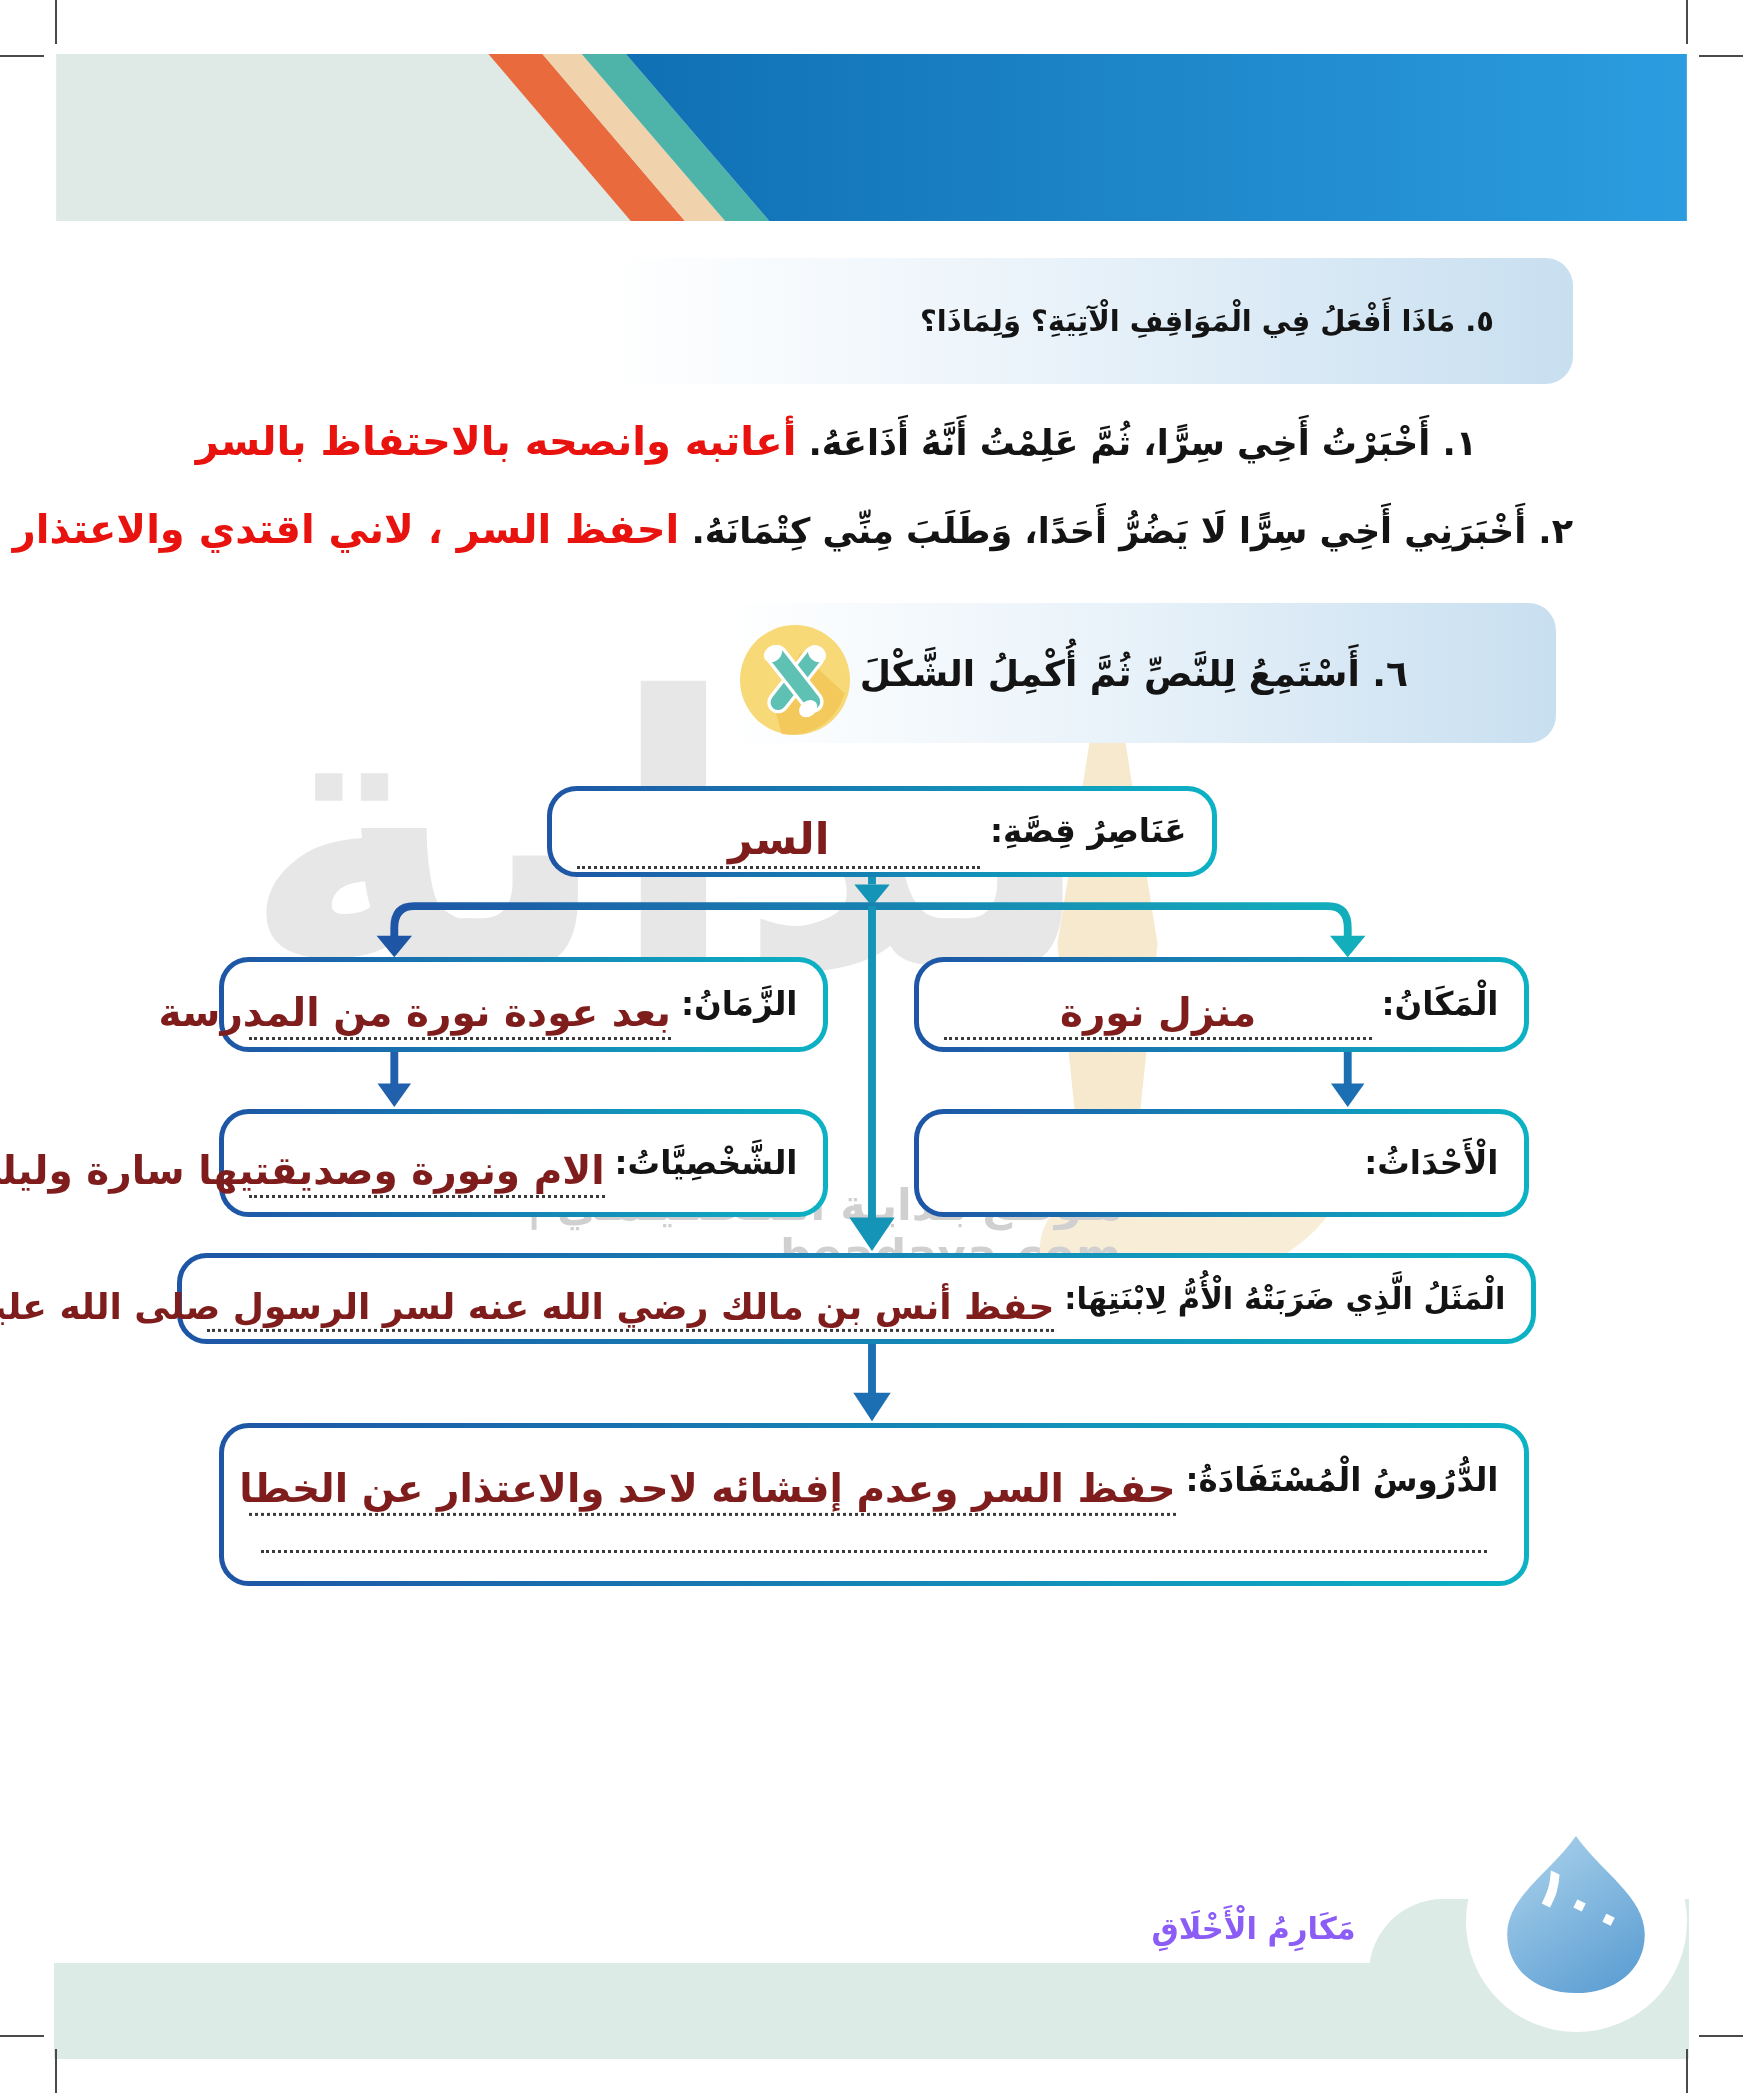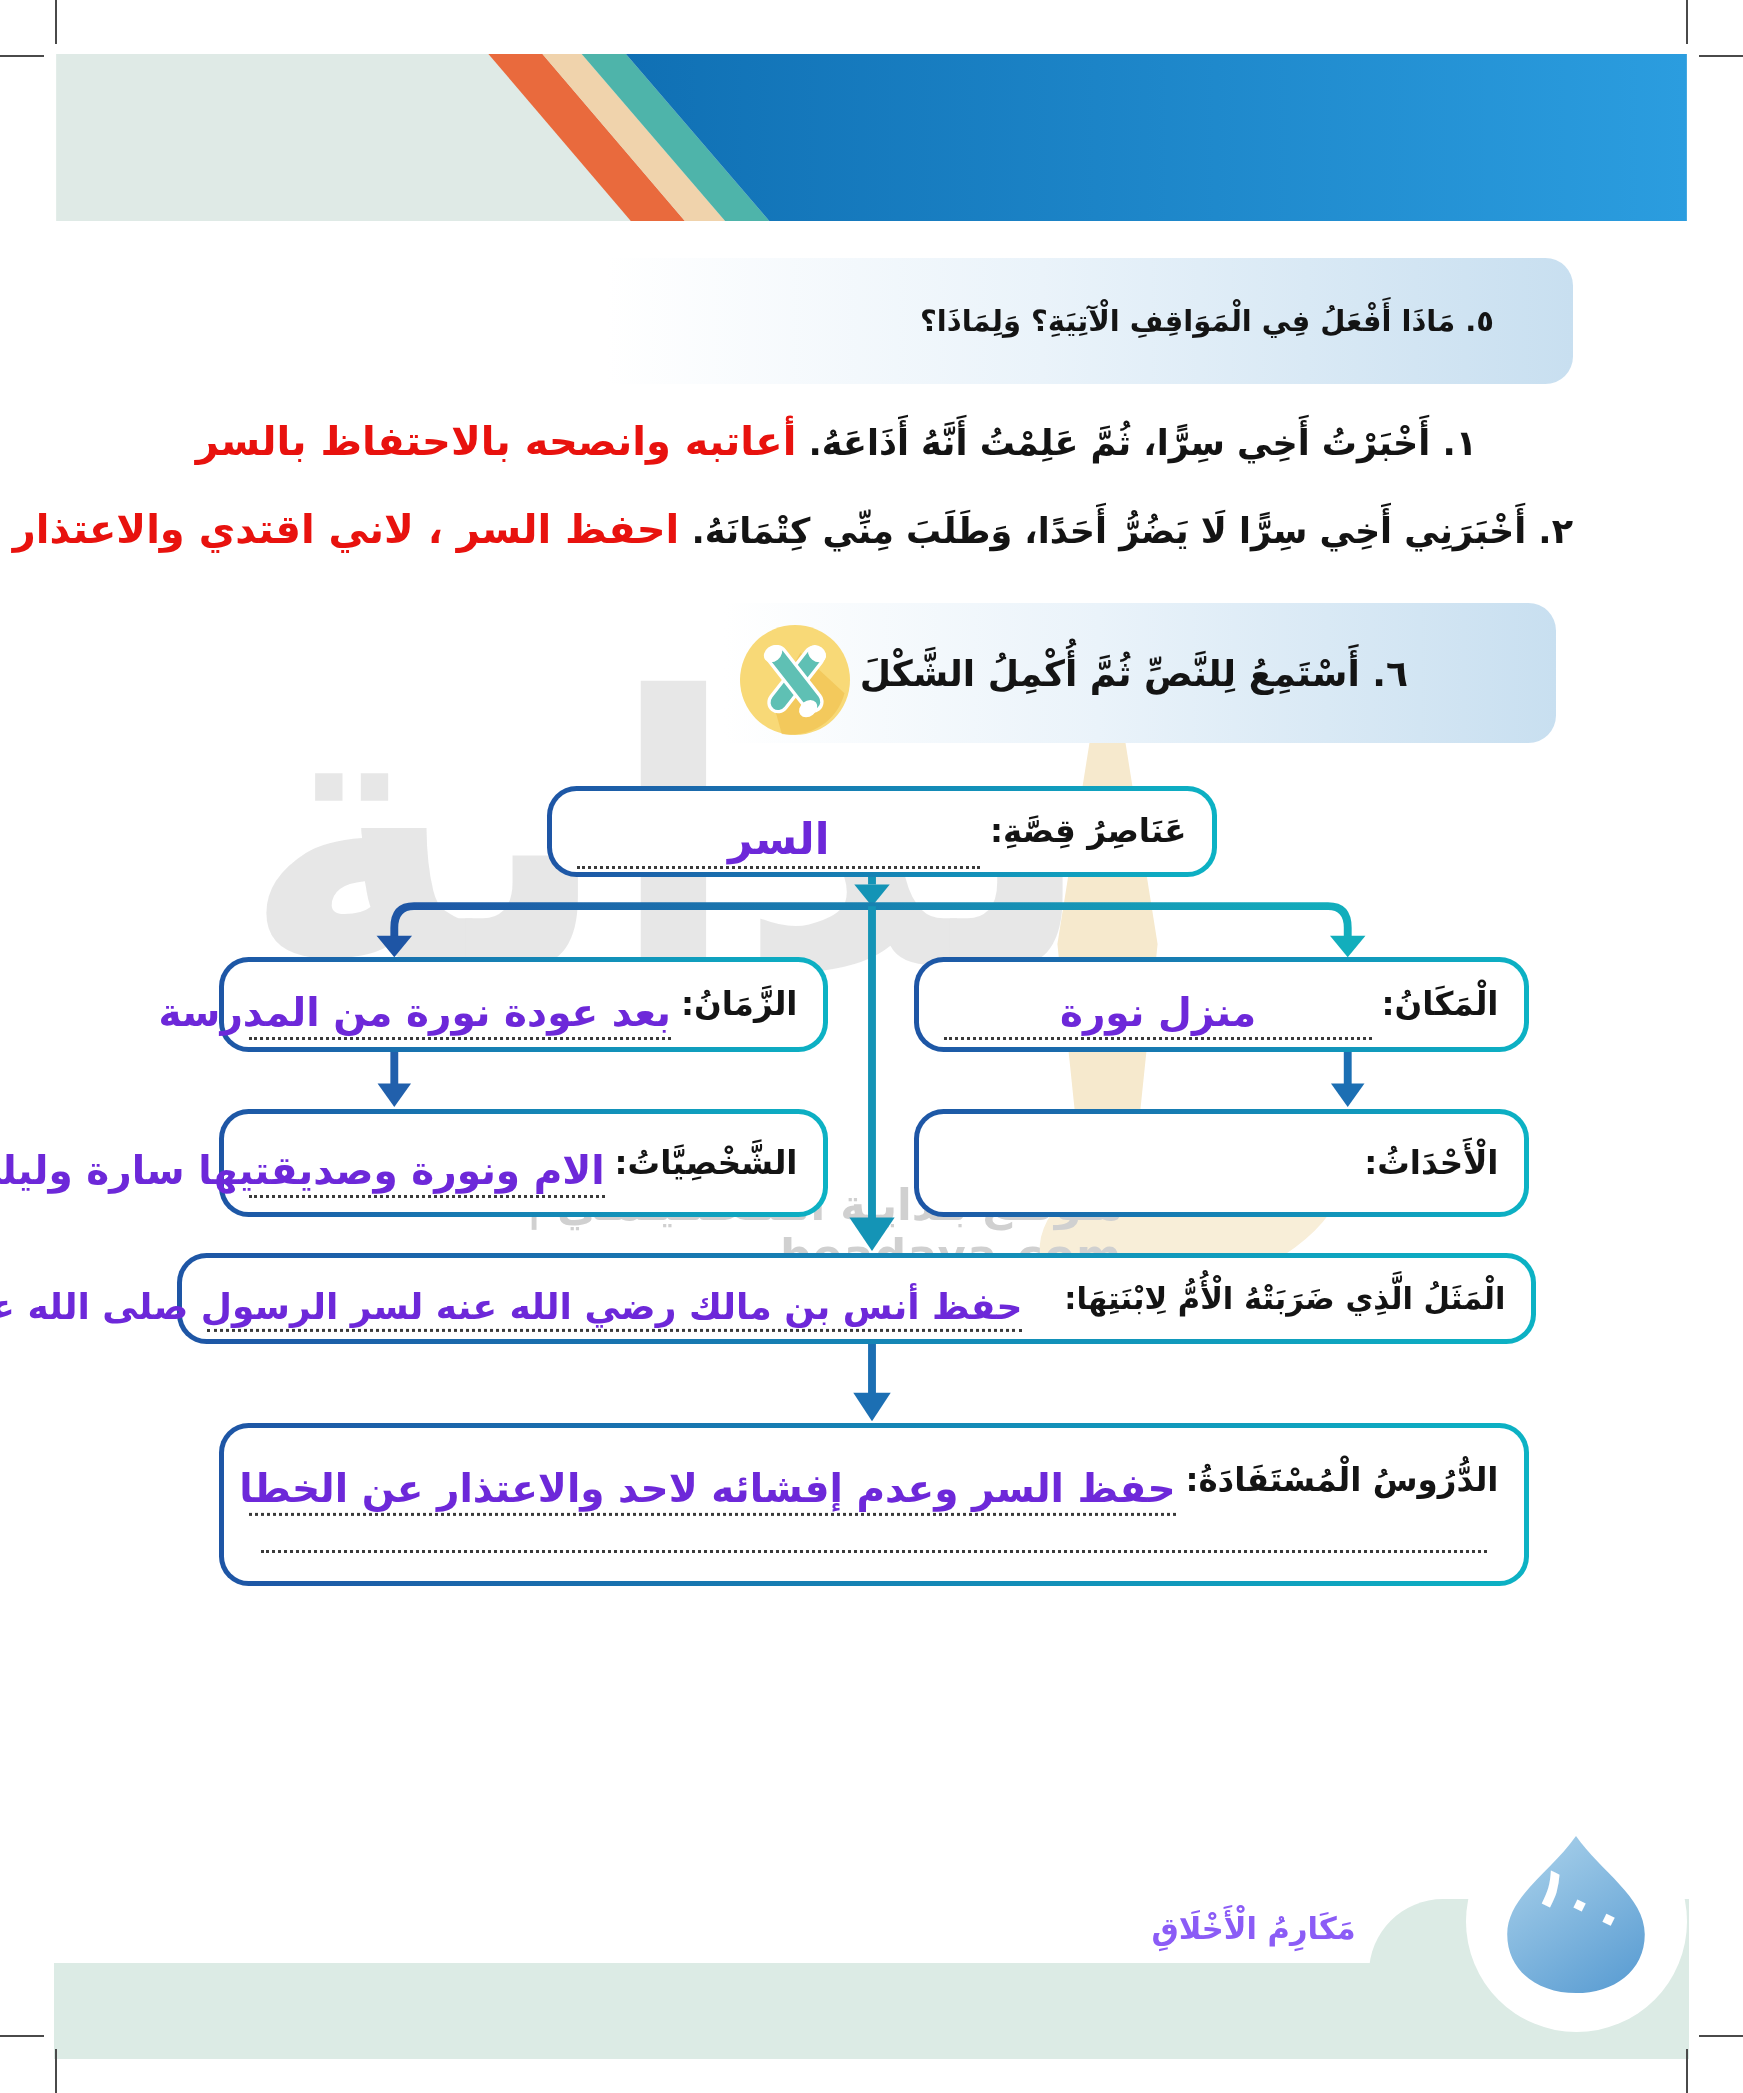--- a/index.html
+++ b/index.html
@@ -34,30 +34,30 @@
   .wm-cap{position:absolute;left:276px;top:1180px;width:847px;font-size:43px;font-weight:bold;
           color:#d0d0d0;direction:rtl;z-index:1;letter-spacing:2px;}
   
   .flowbox{position:absolute;border-radius:29.6px;padding:4.9px;z-index:3;box-sizing:border-box;
            background:linear-gradient(90deg,#1e55a5 0%,#0cb2c4 100%);}
   .flowbox .inner{width:100%;height:100%;background:#fff;border-radius:24.6px;display:flex;
            align-items:center;direction:rtl;padding:0 25.6px;box-sizing:border-box;gap:9.9px;}
   .fb-label{font-weight:bold;color:#141414;font-size:32.5px;white-space:nowrap;line-height:1.5;}
   .leader{flex:1 1 auto;min-width:29.6px;border-bottom:3px dotted #3a3a3a;text-align:center;
           white-space:nowrap;padding-bottom:2px;transform:translateY(9.9px);}
-  .red{color:#6d28d9;font-weight:bold;}
+  .red{color:#7f1d1d;font-weight:bold;}
   .fb-root{left:547px;top:786px;width:670px;height:91px;}
   .fb-root .red{font-size:43px;}
   .fb-zaman{left:219px;top:957px;width:609px;height:95px;}
   .fb-makan{left:914px;top:957px;width:615px;height:95px;}
   .fb-shakh{left:219px;top:1109px;width:609px;height:108px;}
   .fb-ahdath{left:914px;top:1109px;width:615px;height:108px;}
   .fb-zaman .red,.fb-makan .red,.fb-shakh .red,.fb-ahdath .red{font-size:39px;}
   .fb-mathal{left:177px;top:1253px;width:1359px;height:91px;}
-  .fb-mathal .fb-label{font-size:30.5px;margin-left:32px;}
+  .fb-mathal .fb-label{font-size:30.5px;}
   .fb-mathal .red{font-size:36px;}
   .fb-duroos{left:219px;top:1423px;width:1310px;height:163px;}
   .fb-duroos .inner{flex-direction:column;justify-content:center;gap:39px;align-items:stretch;}
   .fb-duroos .line1{display:flex;align-items:center;gap:9.9px;width:100%;}
   .fb-duroos .red{font-size:39px;}
   .fb-duroos .line2{border-bottom:3px dotted #3a3a3a;height:5.9px;margin:0 11.8px;}
   .connectors{position:absolute;left:0;top:0;z-index:2;pointer-events:none;}
   
   .f-band{position:absolute;left:54px;top:1963px;width:1635px;height:96px;background:#dcebe5;z-index:2;}
   .f-hump{position:absolute;left:1369px;top:1899px;width:320px;height:160px;background:#dcebe5;

